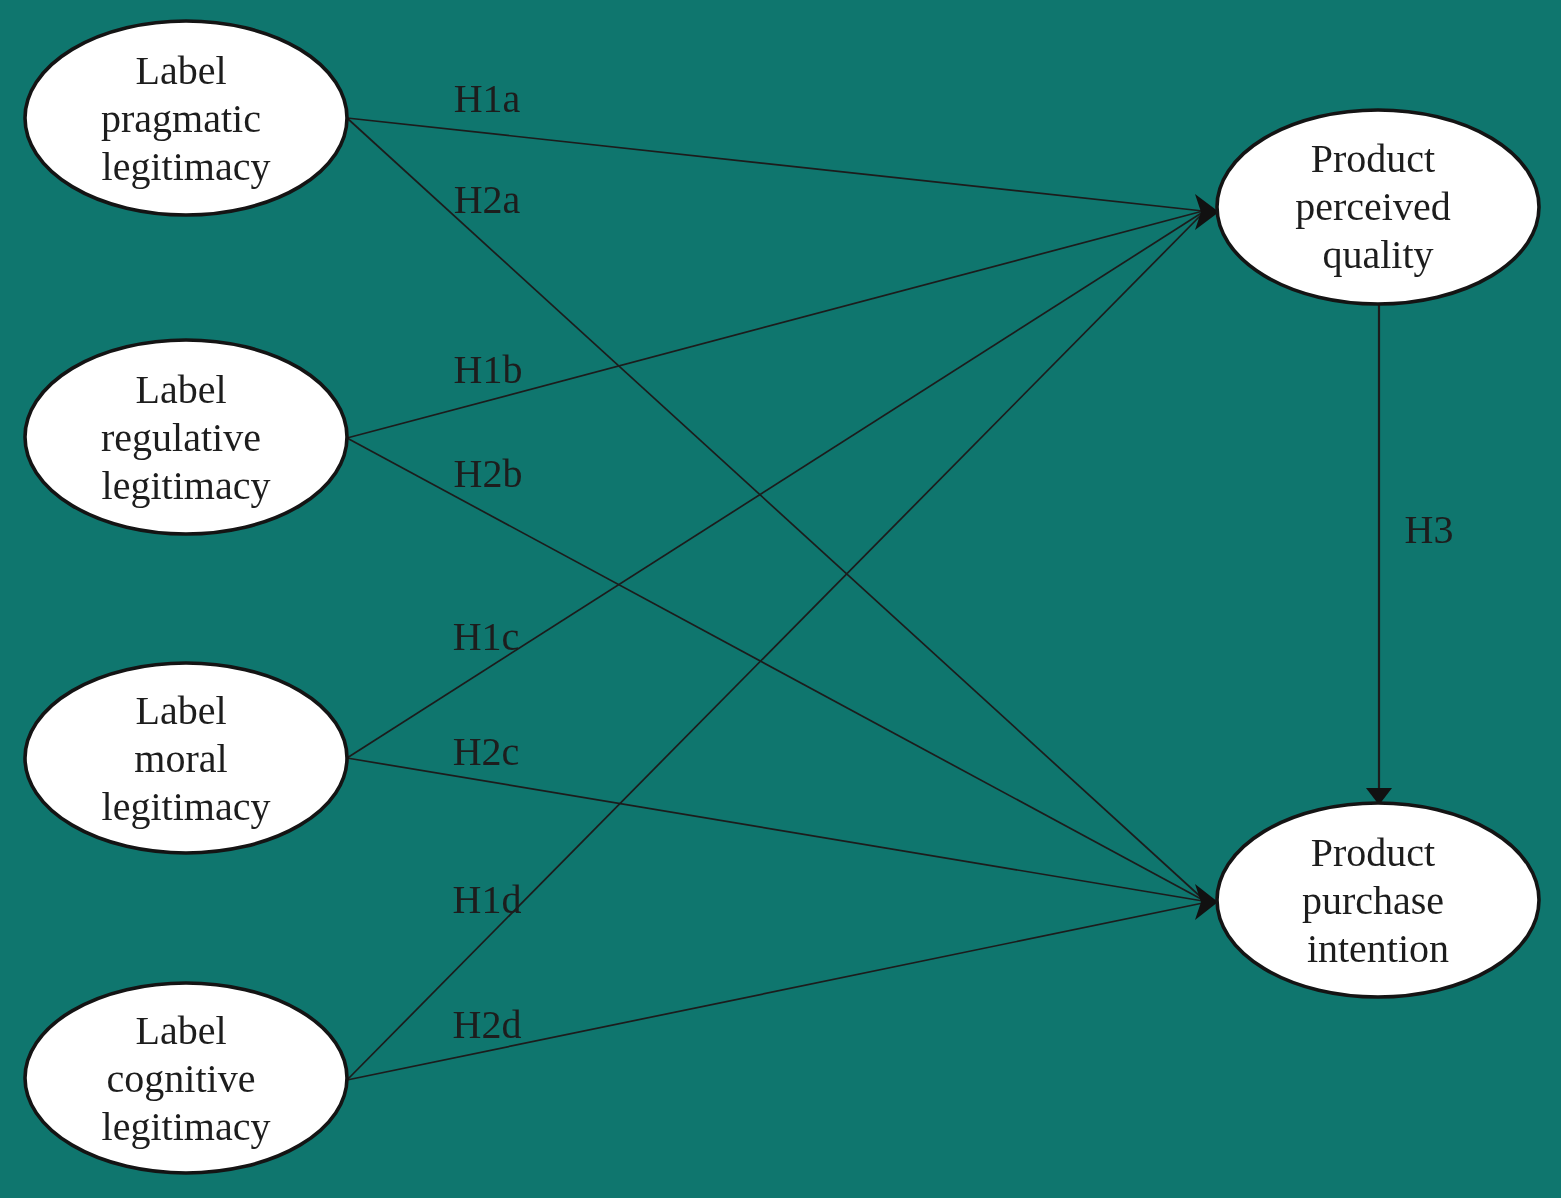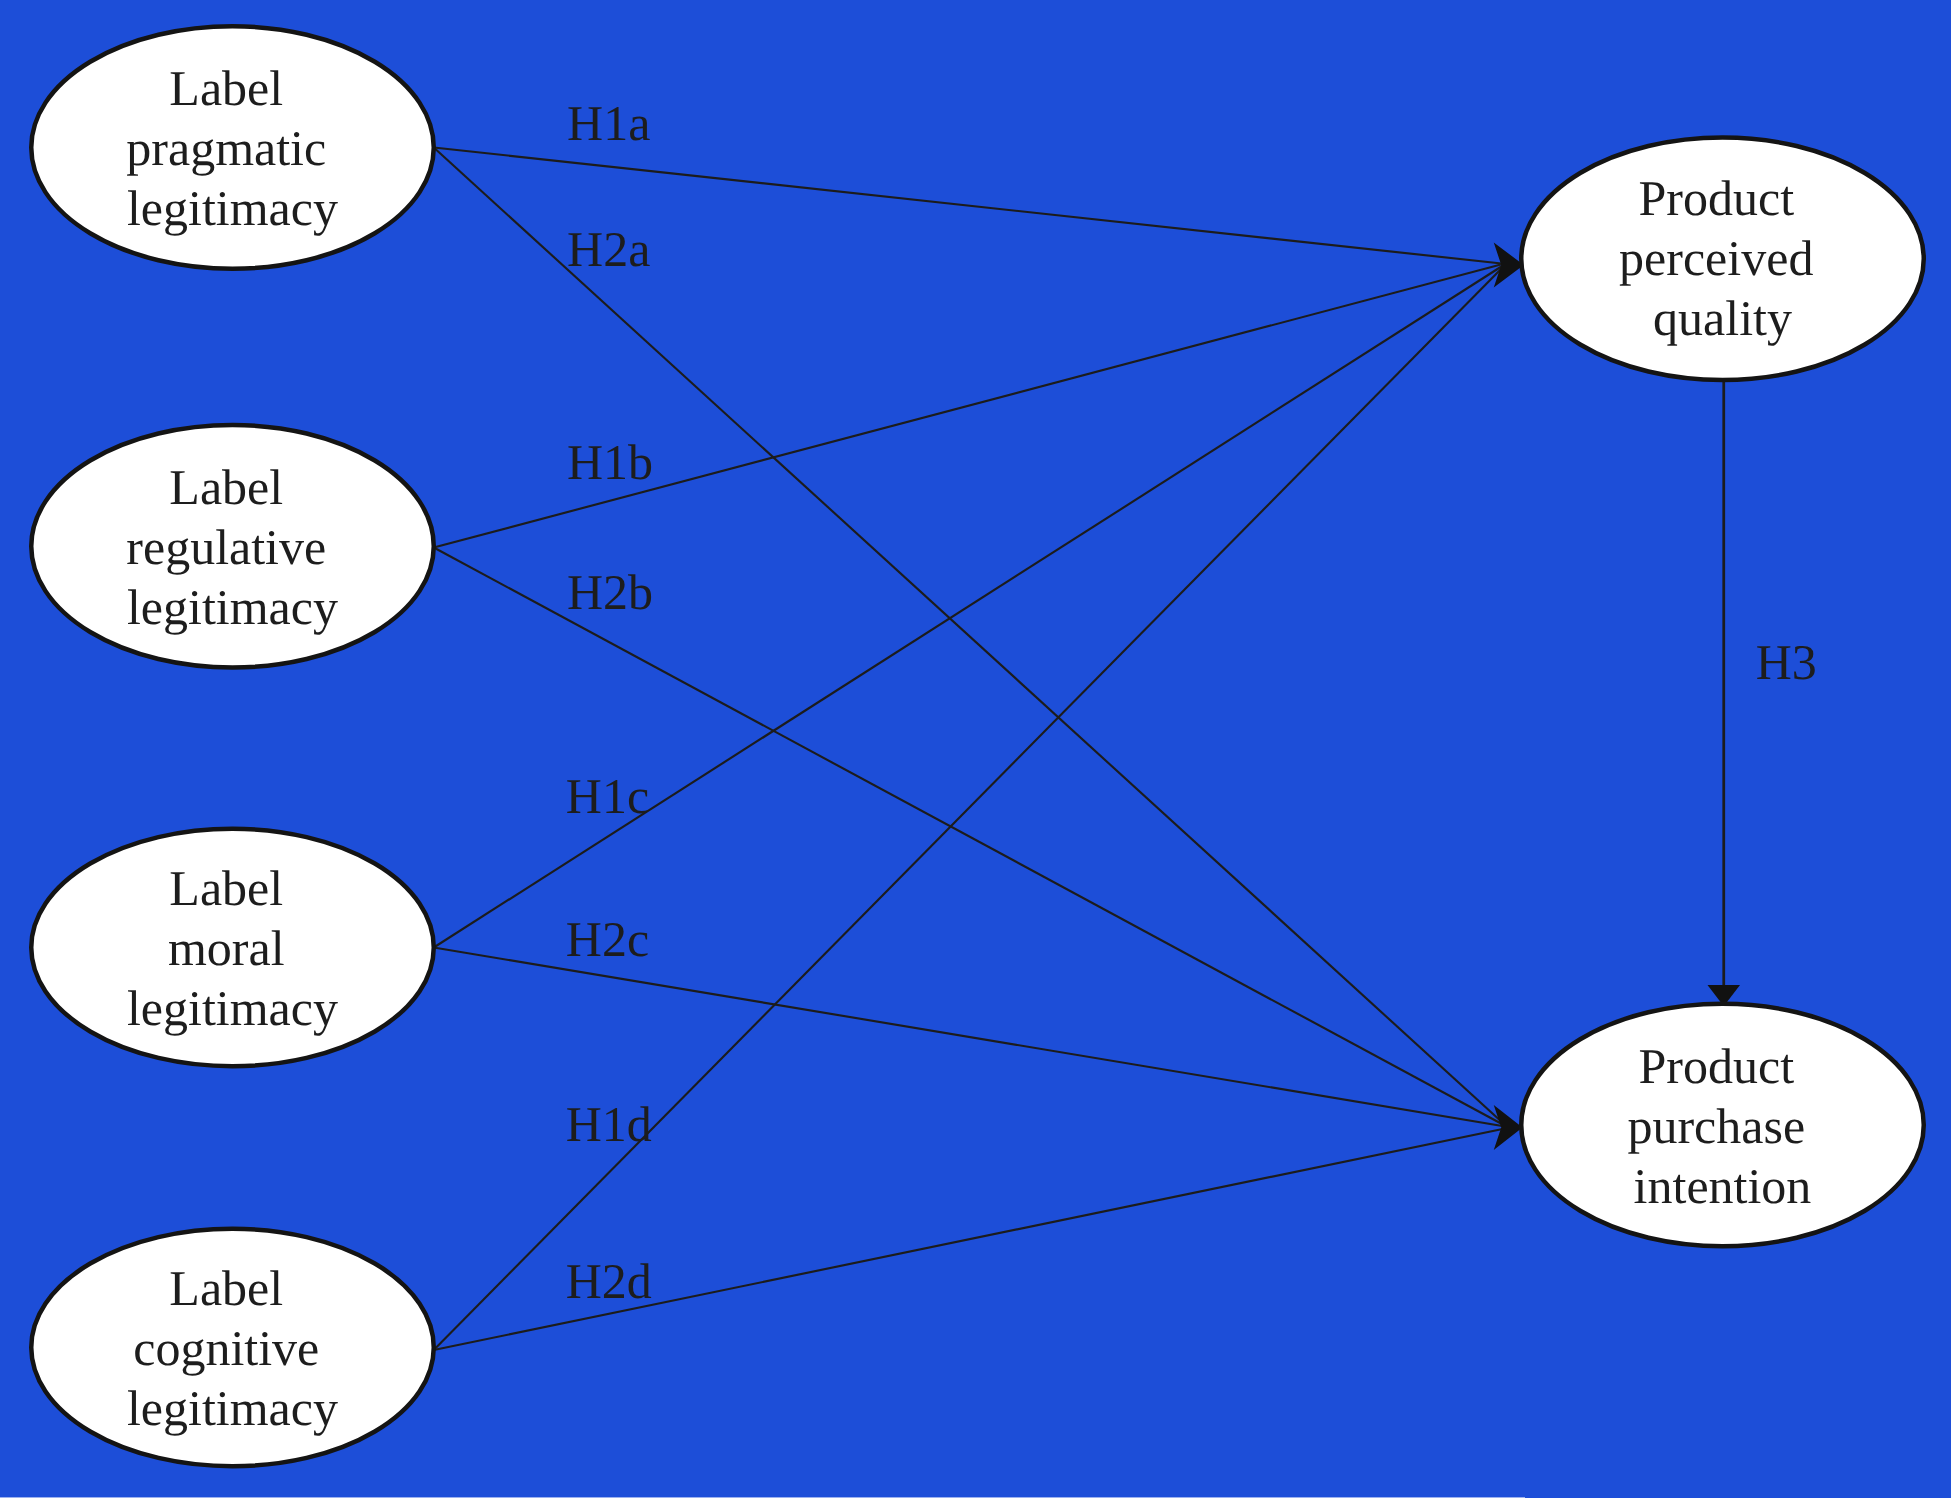--- a/index.html
+++ b/index.html
@@ -4,21 +4,21 @@
 <style>
   html, body {
     margin: 0;
     padding: 0;
     background: #ffffff;
   }
   .stage {
     position: relative;
     width: 1561px;
     height: 1198px;
-    background: #1d4ed8;
+    background: #0f766e;
     overflow: hidden;
   }
   svg { display: block; }
   .edge-line {
     stroke: #1c1c1c;
     stroke-width: 1.7;
     fill: none;
   }
   .edge-line-h3 {
     stroke: #1c1c1c;

